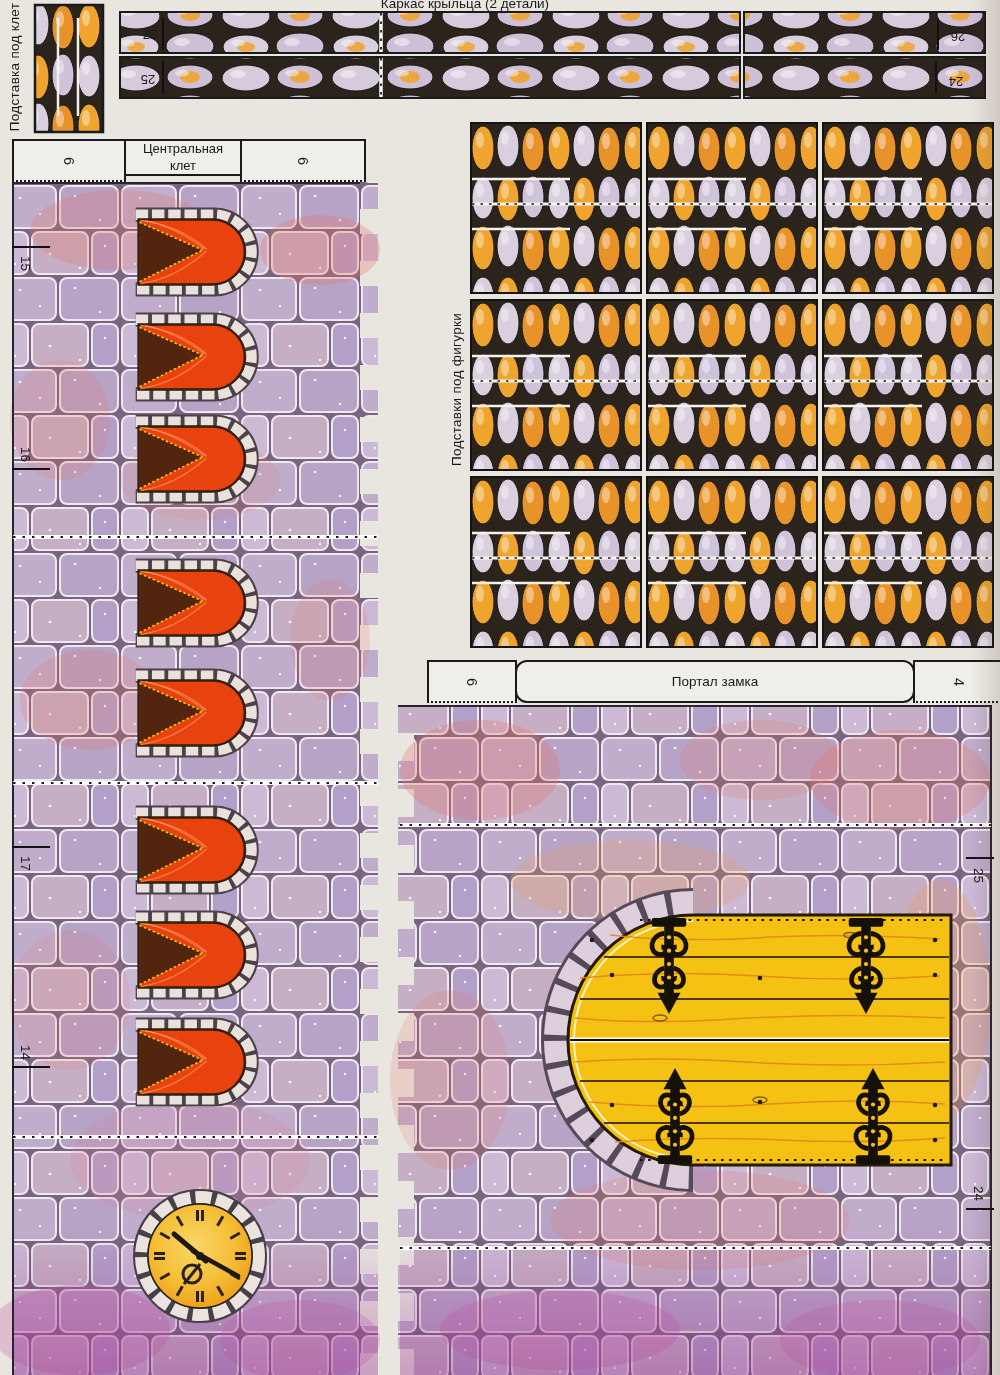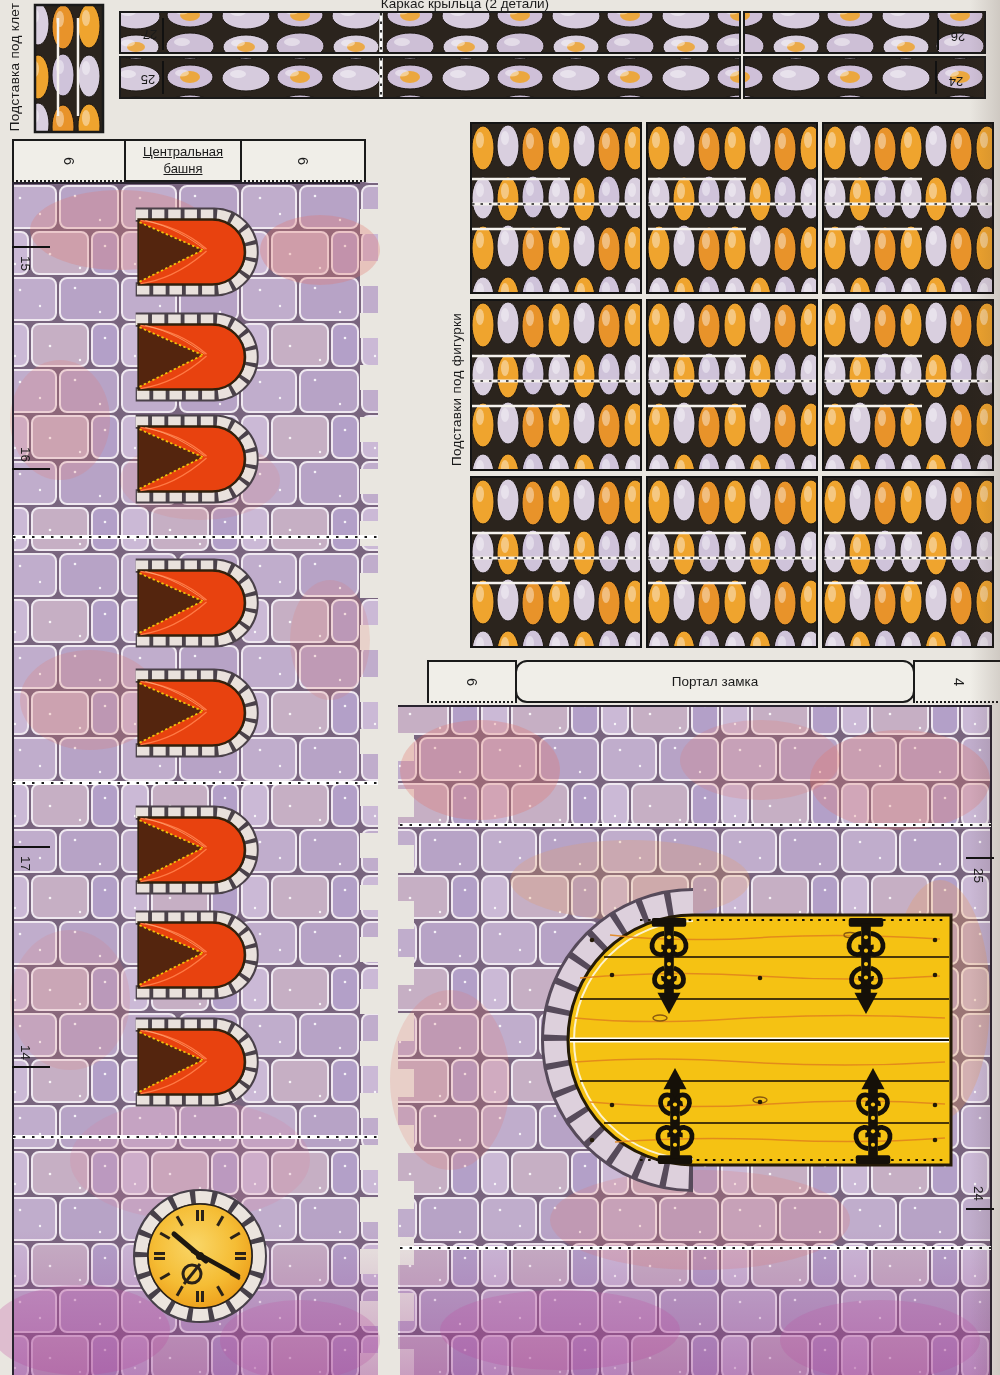--- a/index.html
+++ b/index.html
@@ -349,24 +349,24 @@
   <div class="abs htitle" style="left:320px;top:-4px;width:290px;">Каркас крыльца (2 детали)</div>
 
   <div class="abs stripnum rot180" style="left:138px;top:26px;">27</div>
   <div class="abs stripnum rot180" style="left:136px;top:71px;">25</div>
   <div class="abs stripnum rot180" style="left:946px;top:28px;">26</div>
   <div class="abs stripnum rot180" style="left:944px;top:73px;">24</div>
 
   <div class="abs box tab" style="left:12px;top:139px;width:114px;height:43px;">
     <span class="tabnum rot90">6</span>
   </div>
-  <div class="abs box" style="left:124px;top:139px;width:118px;height:43px;text-decoration:underline;">
+  <div class="abs box" style="left:124px;top:139px;width:118px;height:37px;">
     <div class="title2">
       <div>Центральная</div>
-      <div>башня</div>
+      <div>клет</div>
     </div>
   </div>
   <div class="abs box tab" style="left:240px;top:139px;width:126px;height:43px;">
     <span class="tabnum rot90">6</span>
   </div>
 
   <div class="abs tick" style="left:12px;top:246px;width:38px;height:2px;"></div>
   <div class="abs edgenum" style="left:13px;top:250px;">
     <span class="rot90 num">15</span>
     </div>

